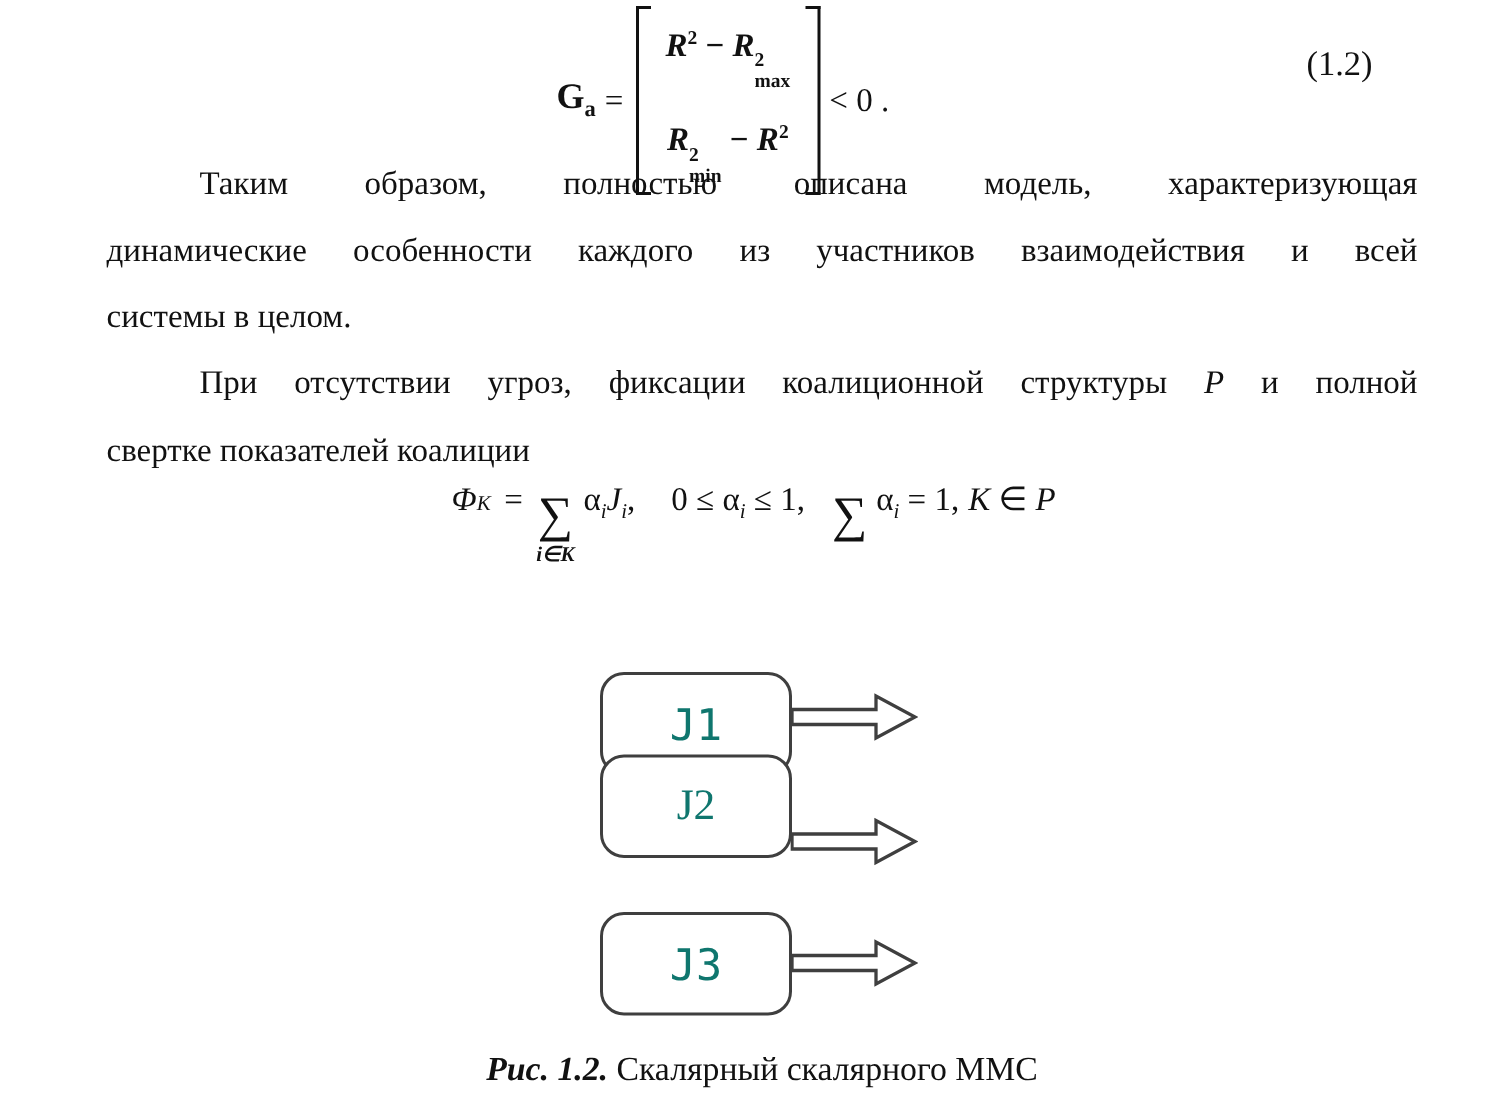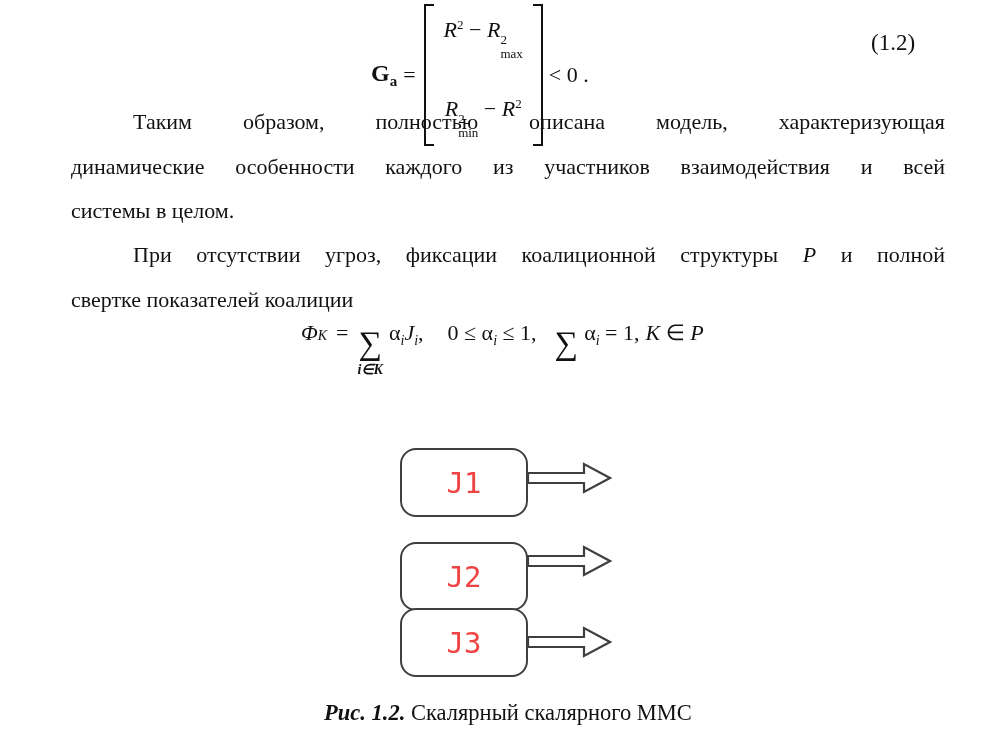--- a/index.html
+++ b/index.html
@@ -35,22 +35,23 @@
   .bracket {
     width: 10px;
     align-self: stretch;
   }
   .bracket.left  { border-left: 2.2px solid #111; border-top: 2.2px solid #111; border-bottom: 2.2px solid #111; }
   .bracket.right { border-right: 2.2px solid #111; border-top: 2.2px solid #111; border-bottom: 2.2px solid #111; }
   .mcol {
     display: flex;
     flex-direction: column;
     justify-content: center;
-    gap: 28px;
+    gap: 12px;
     padding: 6px 10px;
+    font-weight: bold;
   }
   .mrow {
     font-size: 22px;
     line-height: 30px;
     white-space: nowrap;
     text-align: center;
   }
   .mrow sup { font-size: 13px; }
   .ss {
     display: inline-flex;
@@ -121,24 +122,24 @@
     width: 128px;
     height: 69px;
     border: 2.4px solid #3f3f3f;
     border-radius: 16px;
     background: #ffffff;
     display: flex;
     align-items: center;
     justify-content: center;
     font-family: "DejaVu Sans Mono", monospace;
     font-size: 29px;
-    color: #ef4444;
+    color: #0f766e;
   }
   #jbox1 { top: 448px; }
-  #jbox2 { top: 542px; }
+  #jbox2 { top: 503px; font-family: Liberation Serif, serif; }
   #jbox3 { top: 608px; }
   .arrow { position: absolute; left: 527px; }
   #arrow1 { top: 462px; }
   #arrow2 { top: 545px; }
   #arrow3 { top: 626px; }
 
   #caption {
     position: absolute;
     left: 71px;
     width: 874px;

